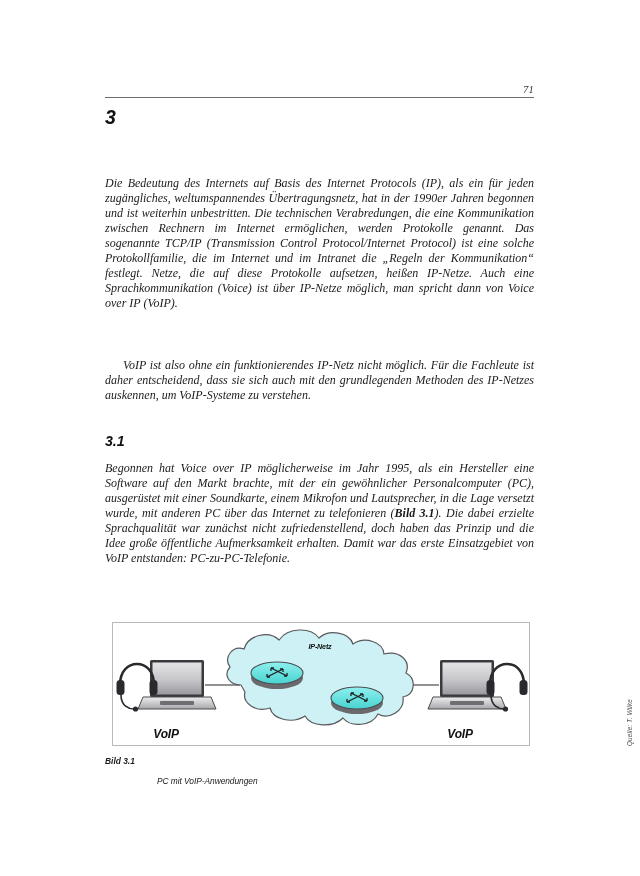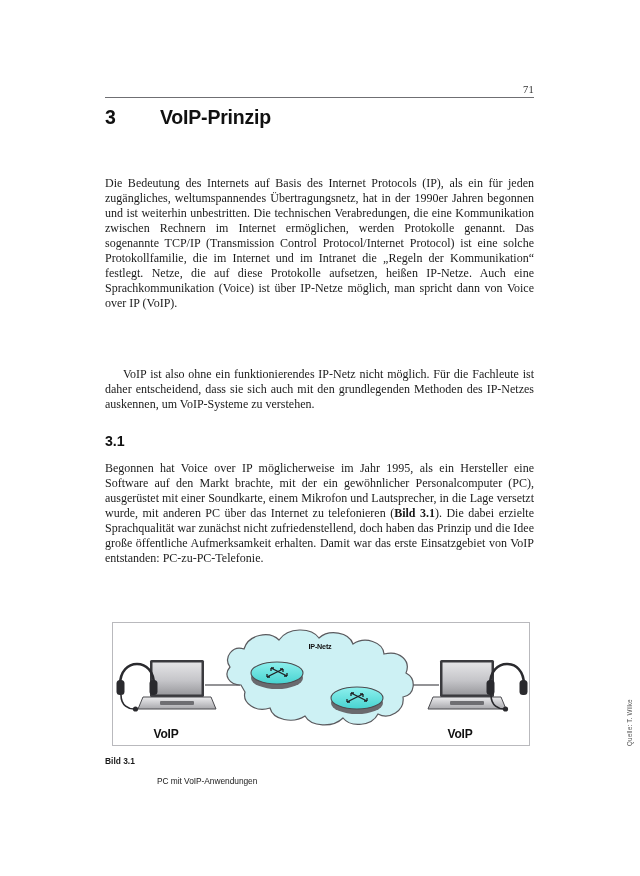--- a/index.html
+++ b/index.html
@@ -8,20 +8,21 @@
     background: #f2f2f2;
   }
   .page {
     position: relative;
     width: 640px;
     height: 876px;
     background: #ffffff;
     overflow: hidden;
     font-family: "Liberation Serif", serif;
     color: #1a1a1a;
+    font-style: italic;
   }
 
   
   .runhead {
     position: absolute;
     left: 105px;
     top: 84px;
     width: 429px;
   }
   .runhead-num {
@@ -73,21 +74,21 @@
     position: absolute;
     left: 105px;
     width: 429px;
     font-size: 12px;
     line-height: 15px;
     text-align: justify;
     text-justify: inter-word;
     hyphens: manual;
   }
   .p1 { top: 176px; }
-  .p2 { top: 367px; text-indent: 18px; }
+  .p2 { top: 358px; text-indent: 18px; }
   .p3 { top: 461px; }
   b.bold { font-weight: bold; }
 
   
   .figure {
     position: absolute;
     left: 112px;
     top: 622px;
     width: 418px;
     height: 124px;
@@ -154,21 +155,20 @@
 
 <div class="page">
 
   <div class="runhead">
     <div class="runhead-num">71</div>
     <div class="runhead-rule"></div>
   </div>
 
   <div class="h1">
     <span class="num">3</span>
-    <span>VoIP-Prinzip</span>
   </div>
 
   <div class="body p1">Die Bedeutung des Internets auf Basis des Internet Protocols (IP), als ein für jeden zugängliches, weltumspannendes Übertragungsnetz, hat in der 1990er Jahren begonnen und ist weiterhin unbestritten. Die technischen Verabredungen, die eine Kommunikation zwischen Rechnern im Internet ermöglichen, werden Protokolle genannt. Das sogenannte TCP/IP (Transmission Control Protocol/Internet Protocol) ist eine solche Protokollfamilie, die im Internet und im Intranet die „Regeln der Kommunikation“ festlegt. Netze, die auf diese Protokolle aufsetzen, heißen IP-Netze. Auch eine Sprachkommunikation (Voice) ist über IP-Netze möglich, man spricht dann von Voice over IP (VoIP).</div>
 
   <div class="body p2">VoIP ist also ohne ein funktionierendes IP-Netz nicht möglich. Für die Fachleute ist daher entscheidend, dass sie sich auch mit den grundlegenden Methoden des IP-Netzes auskennen, um VoIP-Systeme zu verstehen.</div>
 
   <div class="h2">
     <span class="num">3.1</span>
   </div>
 

